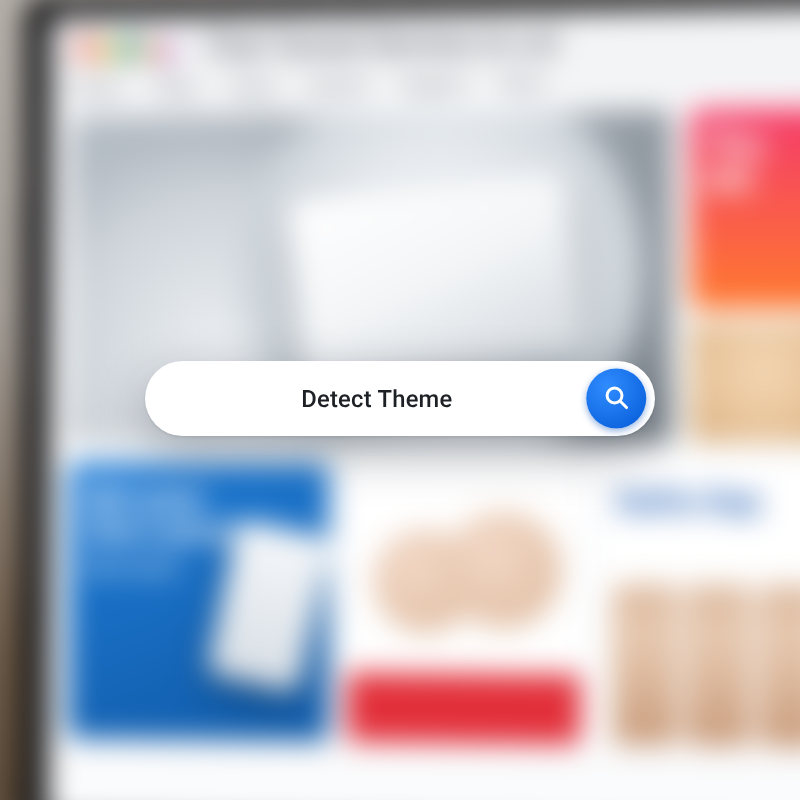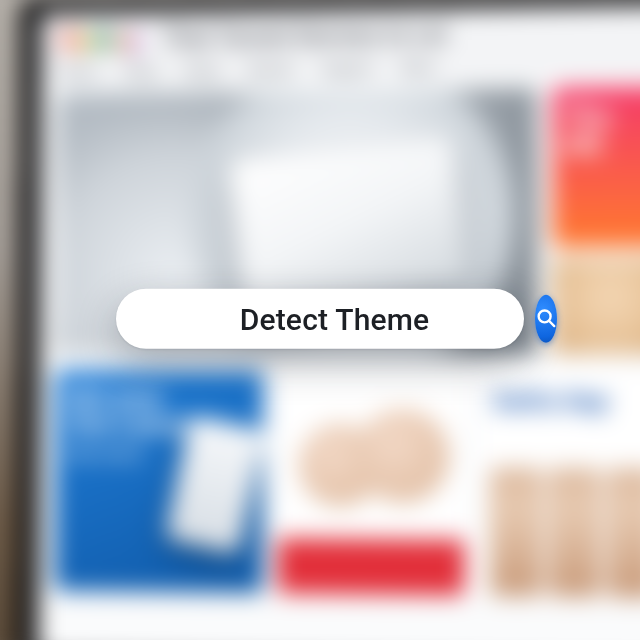--- a/index.html
+++ b/index.html
@@ -199,21 +199,21 @@
     box-shadow:
       0 1px 2px rgba(20,25,35,.10),
       0 14px 40px rgba(20,25,35,.30);
     padding: 6px 7px 6px 28px;
     z-index: 20;
   }
   .search-input {
     flex: 1;
     border: none;
     outline: none;
-    font-size: 30px;
+    font-size: 19px;
     font-weight: 500;
     color: #1d2025;
     letter-spacing: 0.2px;
     background: transparent;
     font-family: inherit;
     text-align: center;
     padding-right: 10px;
   }
   .search-btn {
     width: 48px; height: 48px;

